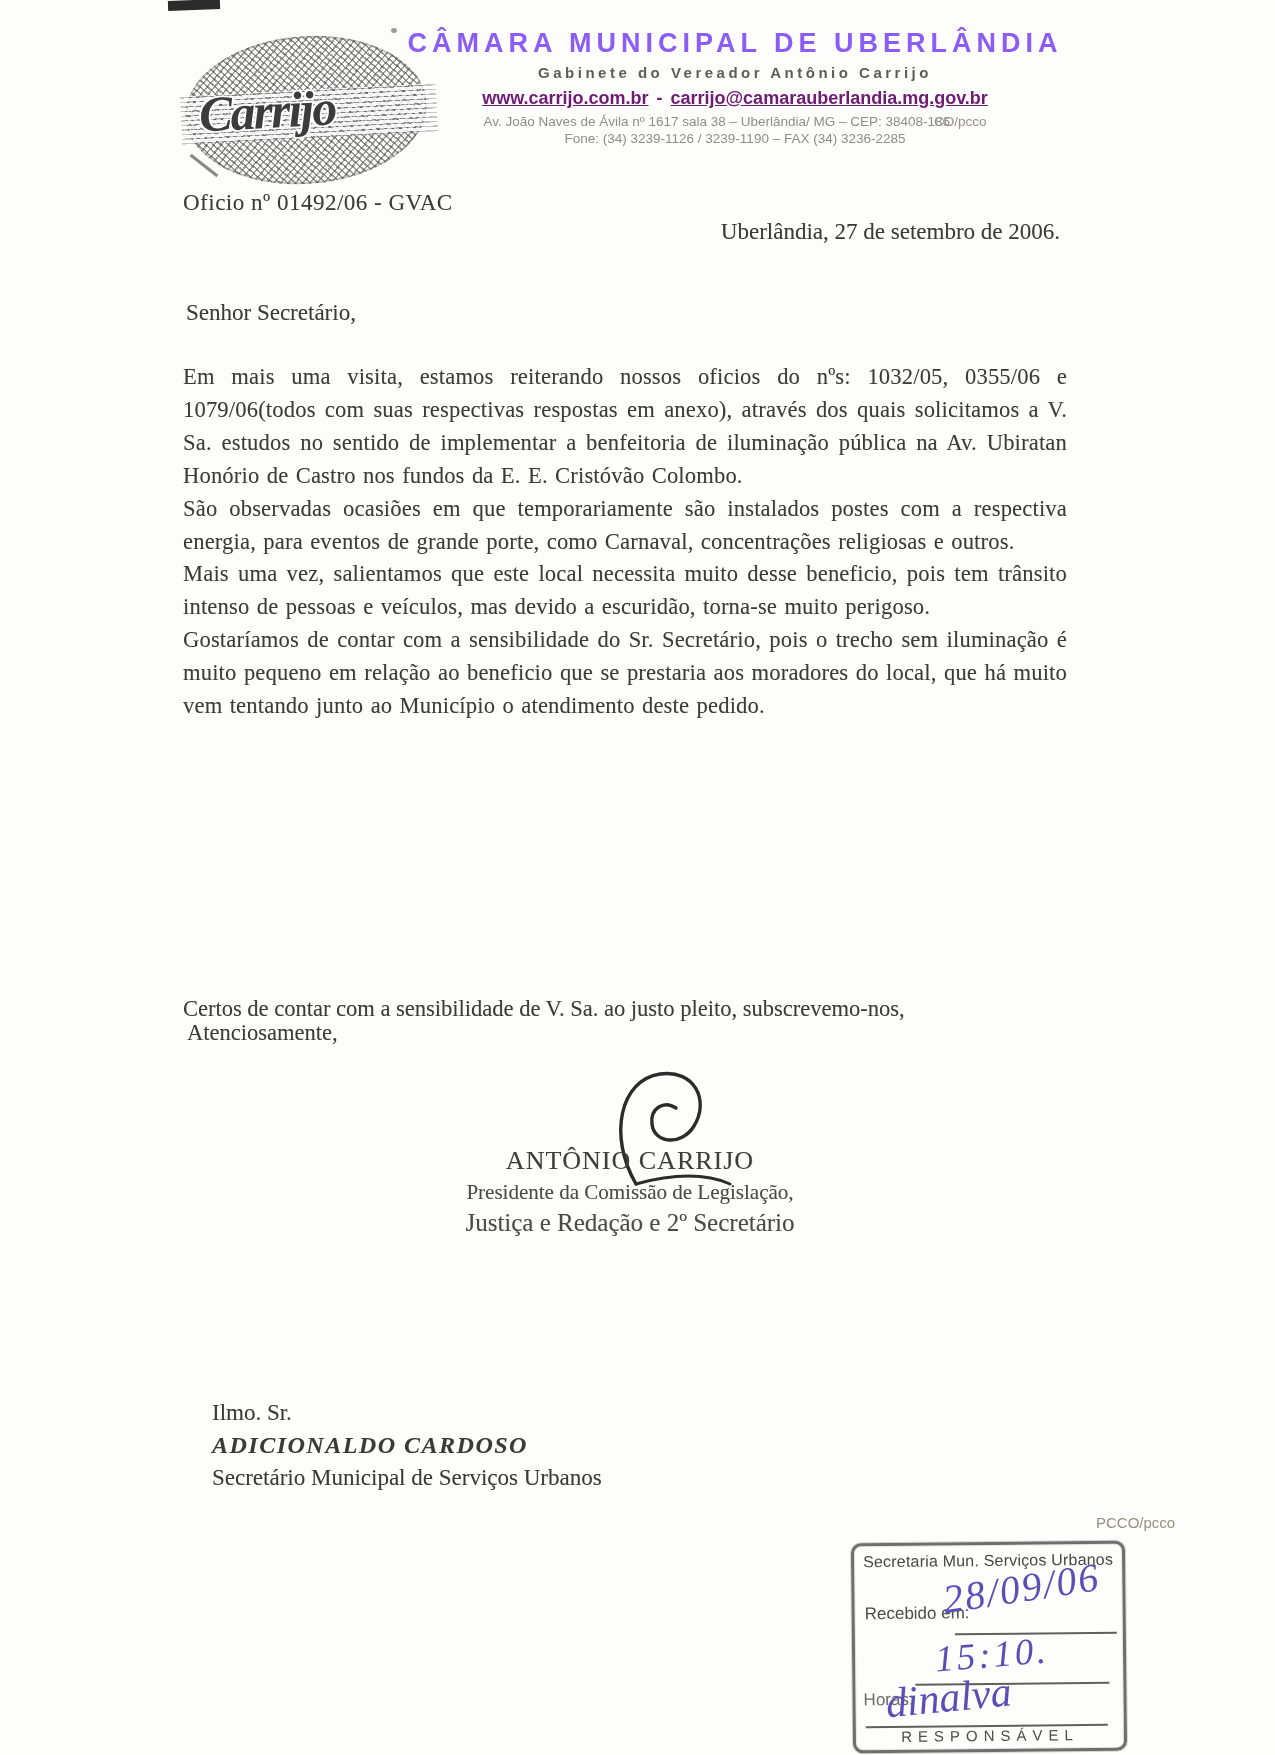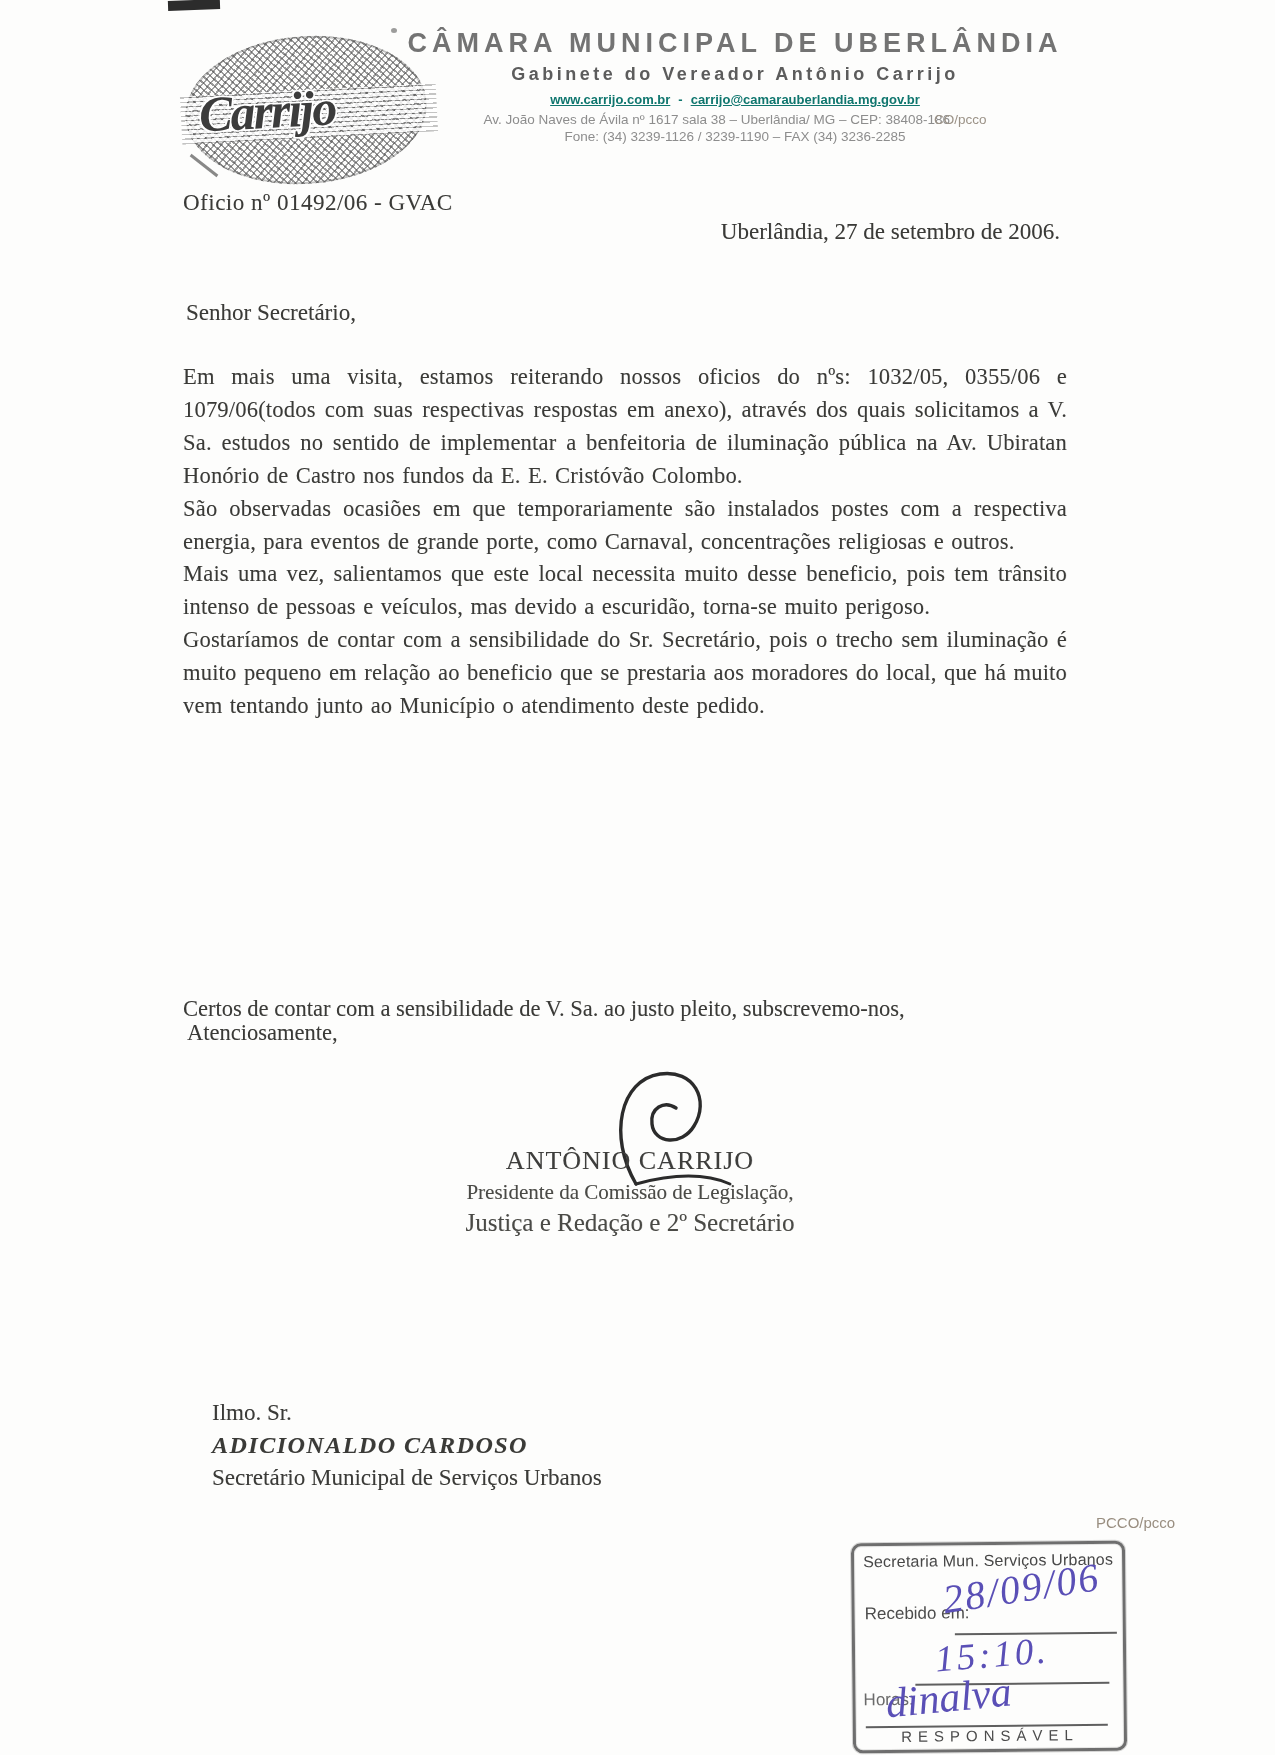--- a/index.html
+++ b/index.html
@@ -40,23 +40,23 @@
     text-shadow:-1.5px -1.5px 0 #fff,1.5px -1.5px 0 #fff,-1.5px 1.5px 0 #fff,1.5px 1.5px 0 #fff;
     transform:rotate(-3deg);
   }
   .logo-tail{
     position:absolute;left:2px;top:128px;width:34px;height:3px;background:#555;
     transform:rotate(38deg);opacity:.7;
   }
 
   
   .letterhead{position:absolute;left:390px;top:28px;width:690px;text-align:center;font-family:"Liberation Sans", sans-serif;}
-  .lh-org{font-size:27px;font-weight:bold;letter-spacing:5px;color:#737373;white-space:nowrap;}
-  .lh-office{font-size:18px;font-weight:bold;letter-spacing:3.5px;color:#5c5c5c;margin-top:5px;white-space:nowrap;}
-  .lh-links{font-size:13px;font-weight:bold;color:#0f766e;margin-top:7px;white-space:nowrap;}
+  .lh-org{font-size:27px;font-weight:bold;letter-spacing:5px;color:#8b5cf6;white-space:nowrap;}
+  .lh-office{font-size:15px;font-weight:bold;letter-spacing:3.5px;color:#5c5c5c;margin-top:5px;white-space:nowrap;}
+  .lh-links{font-size:18px;font-weight:bold;color:#701a75;margin-top:7px;white-space:nowrap;}
   .lh-links .u{text-decoration:underline;}
   .lh-sep{margin:0 8px;}
   .lh-address{font-size:13.5px;color:#8d8d8d;margin-top:5px;white-space:nowrap;}
   .lh-overlay{color:#9b9287;margin-left:-16px;position:relative;z-index:2;}
   .lh-phone{font-size:13.5px;color:#8d8d8d;margin-top:2px;white-space:nowrap;}
 
   
   .scan{text-shadow:0.35px 0.35px 0 rgba(40,40,40,.22);}
   .oficio{position:absolute;left:183px;top:190px;font-size:23px;letter-spacing:.5px;}
   .dateline{position:absolute;left:560px;top:219px;width:500px;text-align:right;font-size:23px;}

